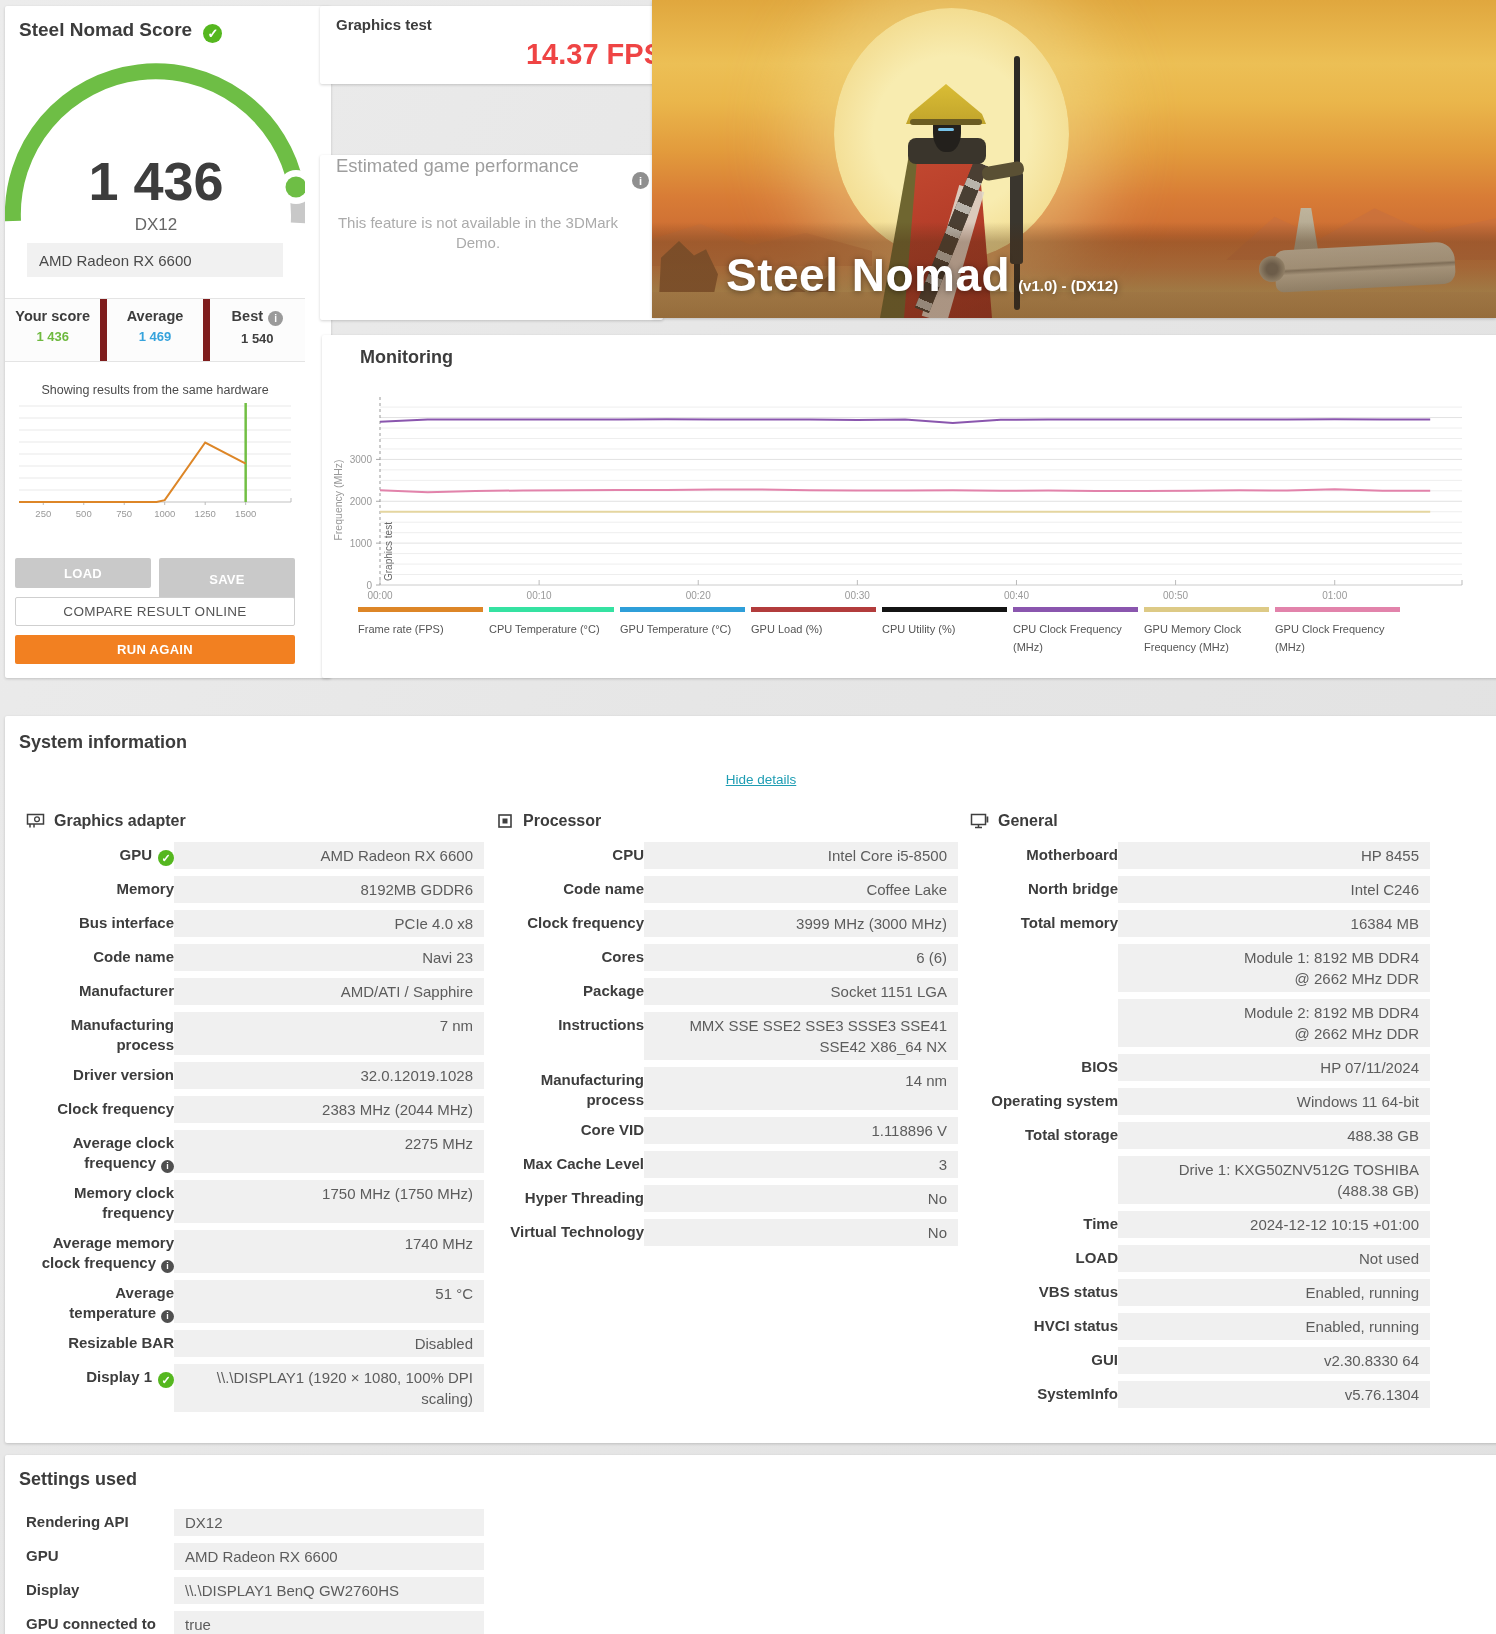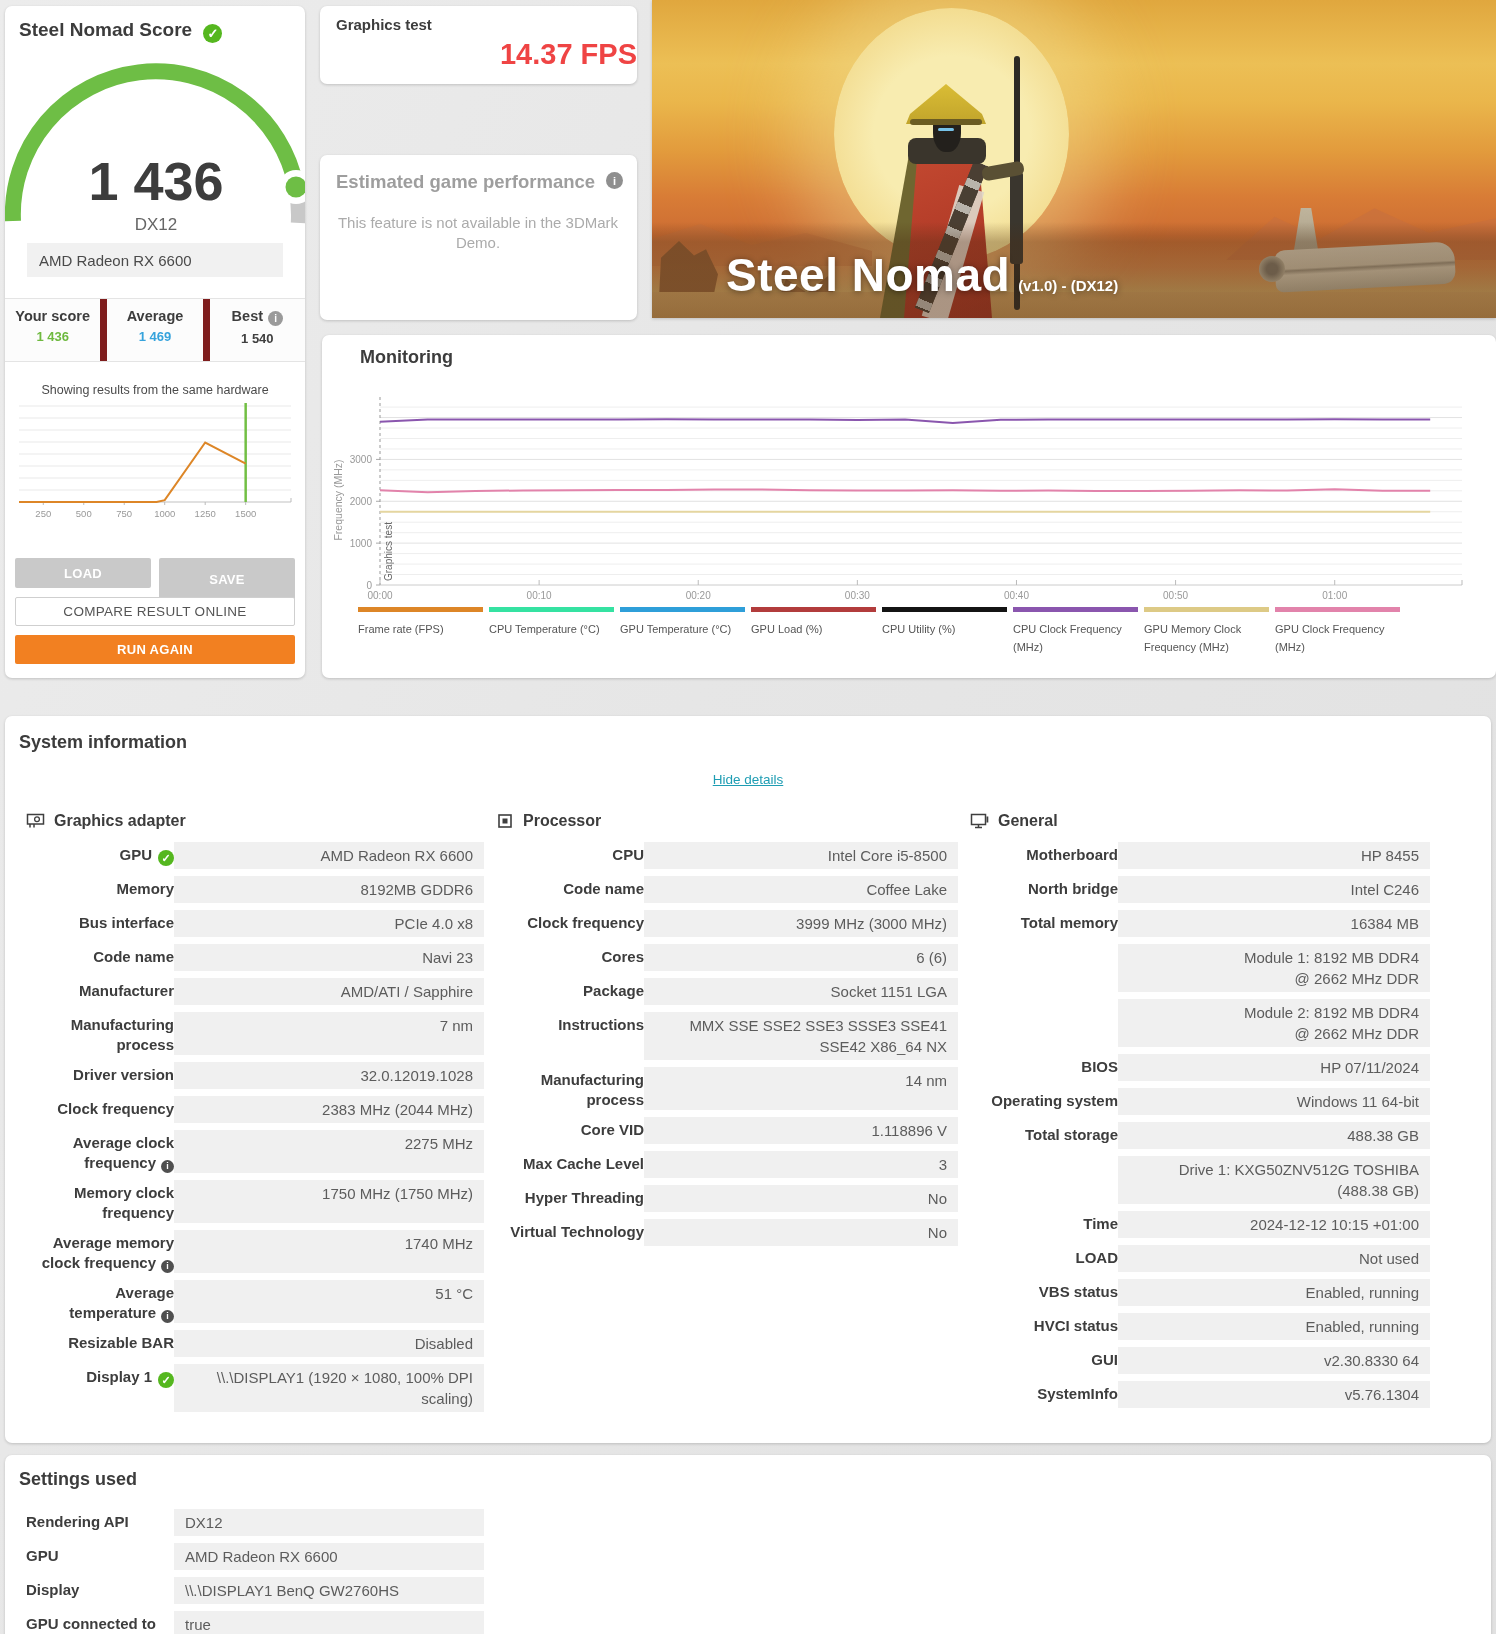--- a/index.html
+++ b/index.html
@@ -1,19 +1,19 @@
 <!DOCTYPE html>
 <html><head>
 <meta charset="utf-8">
 <style>
   html,body{margin:0;padding:0;}
   body{font-family:"Liberation Sans",sans-serif;background:#e7e7e7;}
   #page{position:relative;width:1496px;height:1634px;overflow:hidden;
     background:linear-gradient(115deg,#ececec 0%,#e6e6e6 45%,#e1e1e1 100%);}
-  .card{position:absolute;background:#fff;border-radius:7px;box-shadow:0 1px 3px rgba(0,0,0,0.18);}
+  .card{position:absolute;background:#fff;border-radius:2px;box-shadow:0 1px 3px rgba(0,0,0,0.18);padding-left:26px;}
   .sec-title{font-size:18px;font-weight:700;color:#3c3c3c;}
   .check{display:inline-flex;align-items:center;justify-content:center;width:16px;height:16px;border-radius:50%;
     background:#55b71f;color:#fff;font-size:11px;font-weight:700;margin-left:6px;vertical-align:-2px;}
   .check.big{width:19px;height:19px;font-size:13px;}
   .info-i{display:inline-flex;align-items:center;justify-content:center;width:13px;height:13px;border-radius:50%;
     background:#4f4f4f;color:#fff;font-size:9px;font-weight:700;margin-left:5px;vertical-align:-1px;font-style:normal;}
   .info-i.light{background:#8f8f8f;width:17px;height:17px;font-size:11px;}
 
   
   #score-card{left:5px;top:6px;width:300px;height:672px;}
@@ -34,21 +34,21 @@
   #btn-load{left:10px;top:552px;width:136px;height:30px;background:#c9c9c9;color:#fff;}
   #btn-save{left:154px;top:552px;width:136px;height:42px;background:#c9c9c9;color:#fff;}
   #btn-compare{left:10px;top:591px;width:280px;height:29px;background:#fff;border:1px solid #cfcfcf;color:#555;box-sizing:border-box;font-weight:400;font-size:13.5px;}
   #btn-run{left:10px;top:629px;width:280px;height:29px;background:#f28021;color:#fff;}
 
   
   #fps-card{left:320px;top:6px;width:317px;height:78px;}
   #fps-label{position:absolute;left:16px;top:10px;font-size:15px;font-weight:700;color:#3d3d3d;}
   #fps-value{position:absolute;left:0;top:32px;width:100%;text-align:right;font-size:29px;font-weight:700;color:#ef4444;}
   #est-card{left:320px;top:155px;width:317px;height:165px;}
-  #est-title{position:absolute;left:16px;top:16px;font-size:18.5px;font-weight:700;color:#9e9e9e;}
+  #est-title{position:absolute;left:16px;top:0;font-size:18.5px;font-weight:400;color:#9e9e9e;}
   #est-info{position:absolute;right:14px;top:17px;}
   #est-body{position:absolute;left:8px;top:58px;width:300px;text-align:center;font-size:15px;color:#ababab;line-height:1.35;}
 
   
   #banner{position:absolute;left:652px;top:0;width:844px;height:318px;overflow:hidden;box-shadow:0 1px 3px rgba(0,0,0,0.18);
     background:linear-gradient(180deg,#e0a73e 0%,#ecbf55 20%,#eab64b 32%,#e29a3c 48%,#d87c36 62%,#cd6d33 74%,#d08348 84%,#caa05e 92%,#c39355 100%);}
   #sun{position:absolute;left:182px;top:8px;width:235px;height:252px;border-radius:50%;
     background:radial-gradient(circle,#f8ecb0 45%,#f3dd92 72%,rgba(243,221,146,0) 100%);
     box-shadow:0 0 70px 40px rgba(245,226,154,0.45);}
   .ridge{position:absolute;opacity:.55;}

